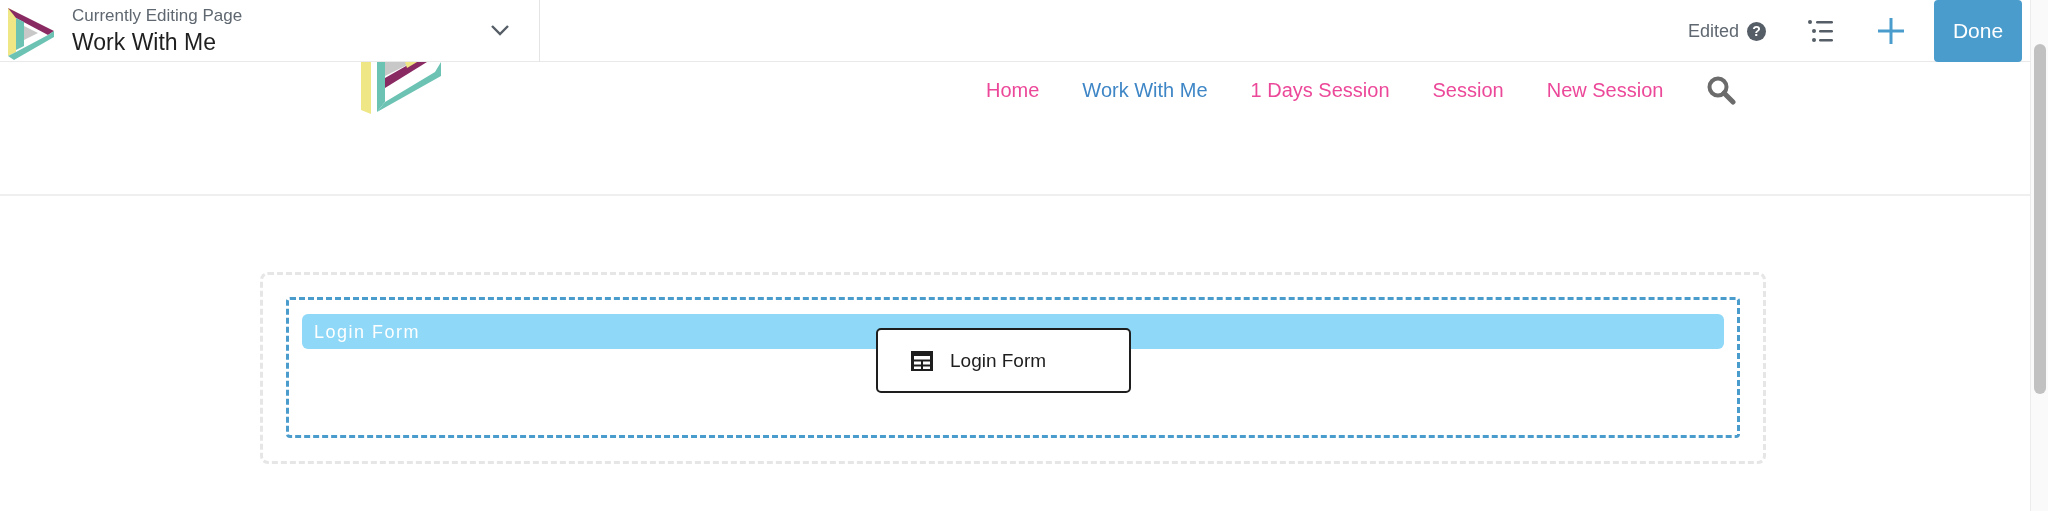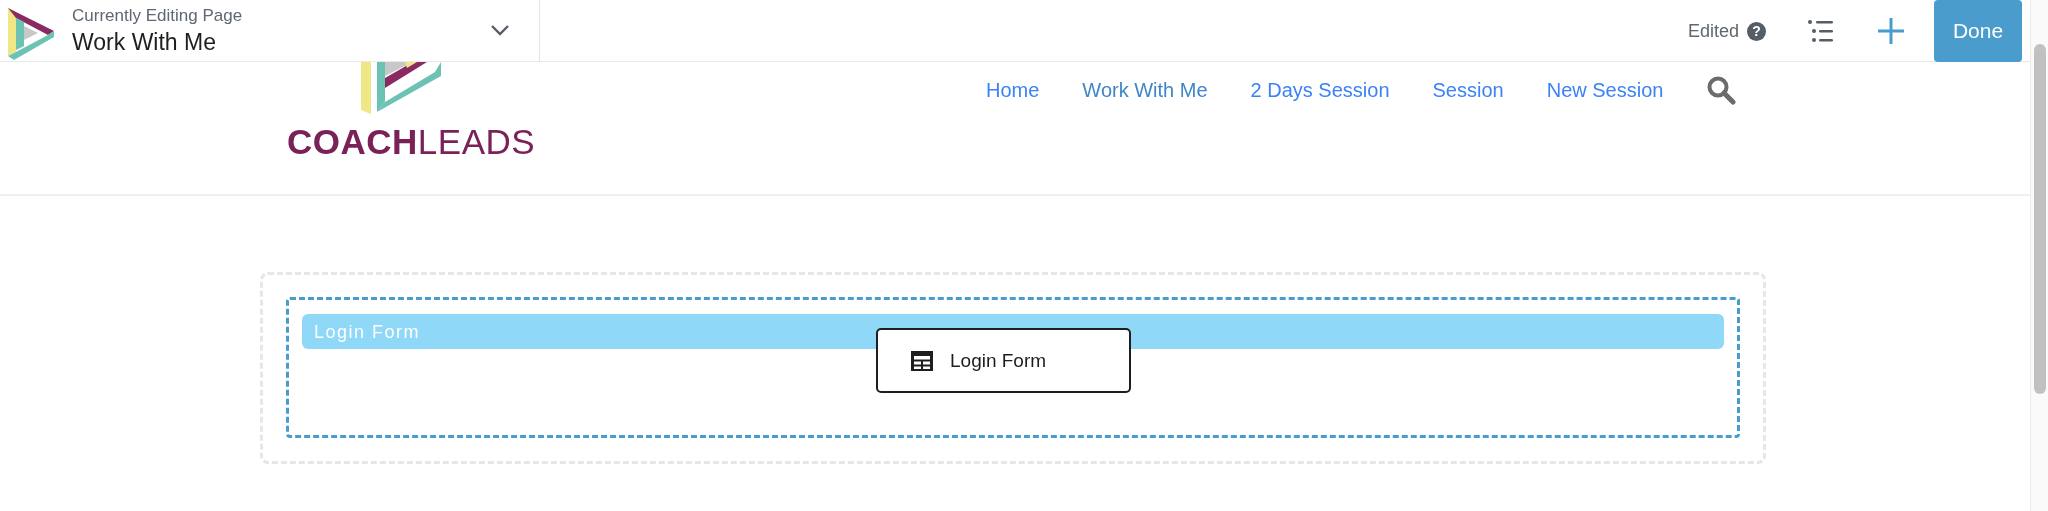--- a/index.html
+++ b/index.html
@@ -49,21 +49,21 @@
     .site-header {
       position: absolute; left: 0; top: 62px; width: 2030px; height: 134px;
       border-bottom: 2px solid #efefef; background: #fff;
     }
     .site-logo-mark { position: absolute; left: 355px; top: 0; width: 90px; height: 56px; overflow: hidden; }
     .site-logo-text { position: absolute; left: 287px; top: 60px; font-size: 35px; color: #7a2258; letter-spacing: 0.5px; }
     .site-logo-text .bold { font-weight: bold; }
     .site-logo-text .light { font-weight: normal; }
 
     .site-nav { position: absolute; left: 986px; top: 13px; display: flex; align-items: center; }
-    .nav-item { font-size: 20px; color: #3b82f6; margin-right: 43px; cursor: pointer; text-decoration: none; }
+    .nav-item { font-size: 20px; color: #ec4899; margin-right: 43px; cursor: pointer; text-decoration: none; }
     .nav-item.active { color: #3e86c6; }
     .nav-search { width: 30px; height: 30px; cursor: pointer; margin-left: 0; }
 
     
     .outer-block {
       position: absolute; left: 260px; top: 272px; width: 1506px; height: 192px;
       border: 3px dashed #e6e6e6; border-radius: 8px;
     }
     .inner-block {
       position: absolute; left: 286px; top: 297px; width: 1454px; height: 141px;
@@ -124,28 +124,25 @@
 
 <div class="site-header">
   <svg class="site-logo-mark" viewBox="0 0 90 56">
     <polygon points="6,0 16,0 16,52 6,48" fill="#efe685"></polygon>
     <polygon points="22,0 30,0 30,40 22,50" fill="#6cc3b4"></polygon>
     <polygon points="22,50 30,40 80,10 86,0 86,14" fill="#6cc3b4"></polygon>
     <polygon points="30,0 58,0 30,14" fill="#c8c8c8"></polygon>
     <polygon points="58,0 72,0 30,26 30,16" fill="#8a2a62"></polygon>
     <polygon points="50,0 62,0 52,6" fill="#efe685"></polygon>
   </svg>
-  <div class="site-logo-text">
-    <span class="bold">COACH</span><span class="light">LEADS</span>
-  </div>
 
   <nav class="site-nav">
     <a class="nav-item">Home</a>
     <a class="nav-item active">Work With Me</a>
-    <a class="nav-item">2 Days Session</a>
+    <a class="nav-item">1 Days Session</a>
     <a class="nav-item">Session</a>
     <a class="nav-item">New Session</a>
     <svg class="nav-search" viewBox="0 0 30 30">
       <circle cx="12" cy="12" r="8.5" fill="none" stroke="#6b6b6b" stroke-width="4"></circle>
       <line x1="18" y1="18" x2="27" y2="27" stroke="#6b6b6b" stroke-width="5" stroke-linecap="round"></line>
     </svg>
   </nav>
 </div>
 
 <div class="outer-block"></div>

